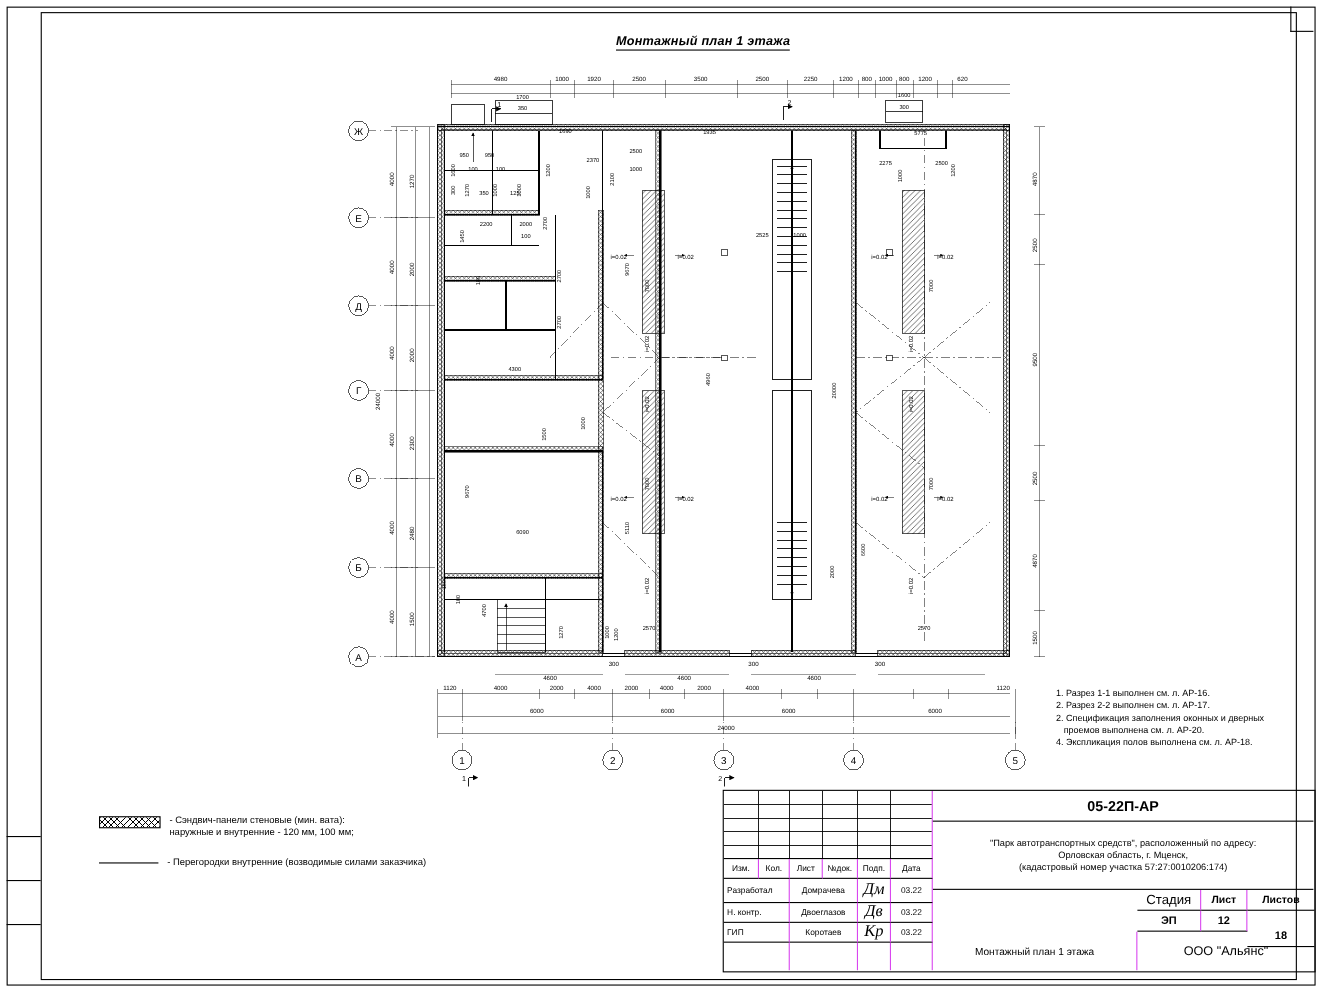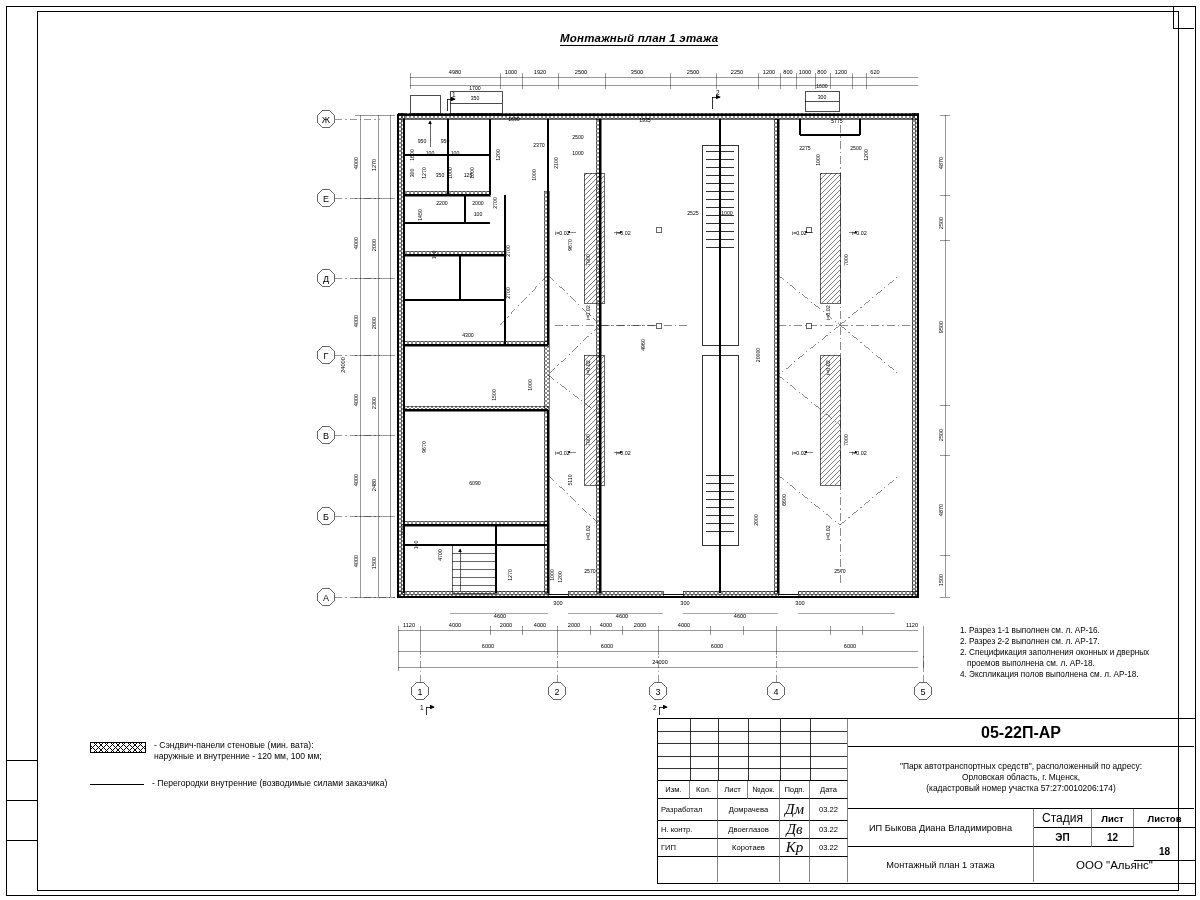--- a/index.html
+++ b/index.html
@@ -47,21 +47,21 @@
     width:54px;height:0;margin-right:8px;margin-top:6px;flex:0 0 auto;border-top:1.4px solid #000;
   }
   .legend-text{font-size:8.6px;line-height:11px;}
 
   
   .stamp{position:absolute;left:657px;top:718px;width:537px;height:164px;border:1px solid #000;font-size:8.6px;}
   .stamp .cell{position:absolute;box-sizing:border-box;display:flex;align-items:center;justify-content:center;text-align:center;}
   .br{border-right:1px solid #d946ef;}
   .bb{border-bottom:1px solid #000;}
   .sig{font-family:"Liberation Serif", serif;font-style:italic;font-size:15px;}
-  .big{font-size:16px;font-weight:bold;}
+  .big{font-size:13px;font-weight:bold;}
   .mid{font-size:9.2px;}
   .obj{font-size:8.4px;line-height:11px;}
   .vsm{font-size:7.6px;}
 </style>
 </head>
 <body>
 
 <div class="sheet">
 
   <div class="frame-outer"></div>
@@ -548,21 +548,21 @@
             <path d="M359,652 L367,652" marker-end="url(#arrhead)"></path>
         </g>
       </g>
     </svg>
   </div>
 
   <div class="notes">
     <div>1. Разрез 1-1 выполнен см. л. АР-16.</div>
     <div>2. Разрез 2-2 выполнен см. л. АР-17.</div>
     <div>2. Спецификация заполнения оконных и дверных</div>
-    <div style="padding-left:7px">проемов выполнена см. л. АР-18.</div>
+    <div style="padding-left:7px">проемов выполнена см. л. АР-20.</div>
     <div>4. Экспликация полов выполнена см. л. АР-18.</div>
   </div>
 
   <div class="legend">
 
     <div class="legend-row">
       <div class="legend-swatch"></div>
       <div class="legend-text">
         <div>- Сэндвич-панели стеновые (мин. вата):</div>
         <div>наружные и внутренние - 120 мм, 100 мм;</div>
@@ -623,21 +623,20 @@
     <div class="cell bb br vsm" style="left:0;top:120px;width:60px;height:18px;justify-content:flex-start;padding-left:3px;">ГИП</div>
     <div class="cell bb br vsm" style="left:60px;top:120px;width:62px;height:18px;">Коротаев</div>
     <div class="cell bb br sig" style="left:122px;top:120px;width:30px;height:18px;">Кр</div>
     <div class="cell bb br vsm" style="left:152px;top:120px;width:38px;height:18px;">03.22</div>
 
     <div class="cell br" style="left:0;top:138px;width:60px;height:25px;"></div>
     <div class="cell br" style="left:60px;top:138px;width:62px;height:25px;"></div>
     <div class="cell br sig" style="left:122px;top:138px;width:30px;height:25px;font-size:13px;"></div>
     <div class="cell br" style="left:152px;top:138px;width:38px;height:25px;"></div>
 
-    <div class="cell bb br mid" style="left:190px;top:90px;width:186px;height:38px;">ИП Быкова Диана Владимировна</div>
 
     <div class="cell br mid" style="left:190px;top:128px;width:186px;height:35px;">Монтажный план 1 этажа</div>
 
     <div class="cell bb br" style="left:376px;top:90px;width:58px;height:19px;font-weight:normal;font-size:12px;">Стадия</div>
     <div class="cell bb br" style="left:434px;top:90px;width:42px;height:19px;font-weight:bold;font-size:9.5px;">Лист</div>
     <div class="cell bb" style="left:476px;top:90px;width:61px;height:19px;font-weight:bold;font-size:9.5px;">Листов</div>
 
     <div class="cell bb br" style="left:376px;top:109px;width:58px;height:19px;font-weight:bold;font-size:10px;">ЭП</div>
     <div class="cell bb br" style="left:434px;top:109px;width:42px;height:19px;font-weight:bold;font-size:10px;">12</div>
     <div class="cell bb" style="left:476px;top:123px;width:61px;height:19px;font-weight:bold;font-size:10px;">18</div>

